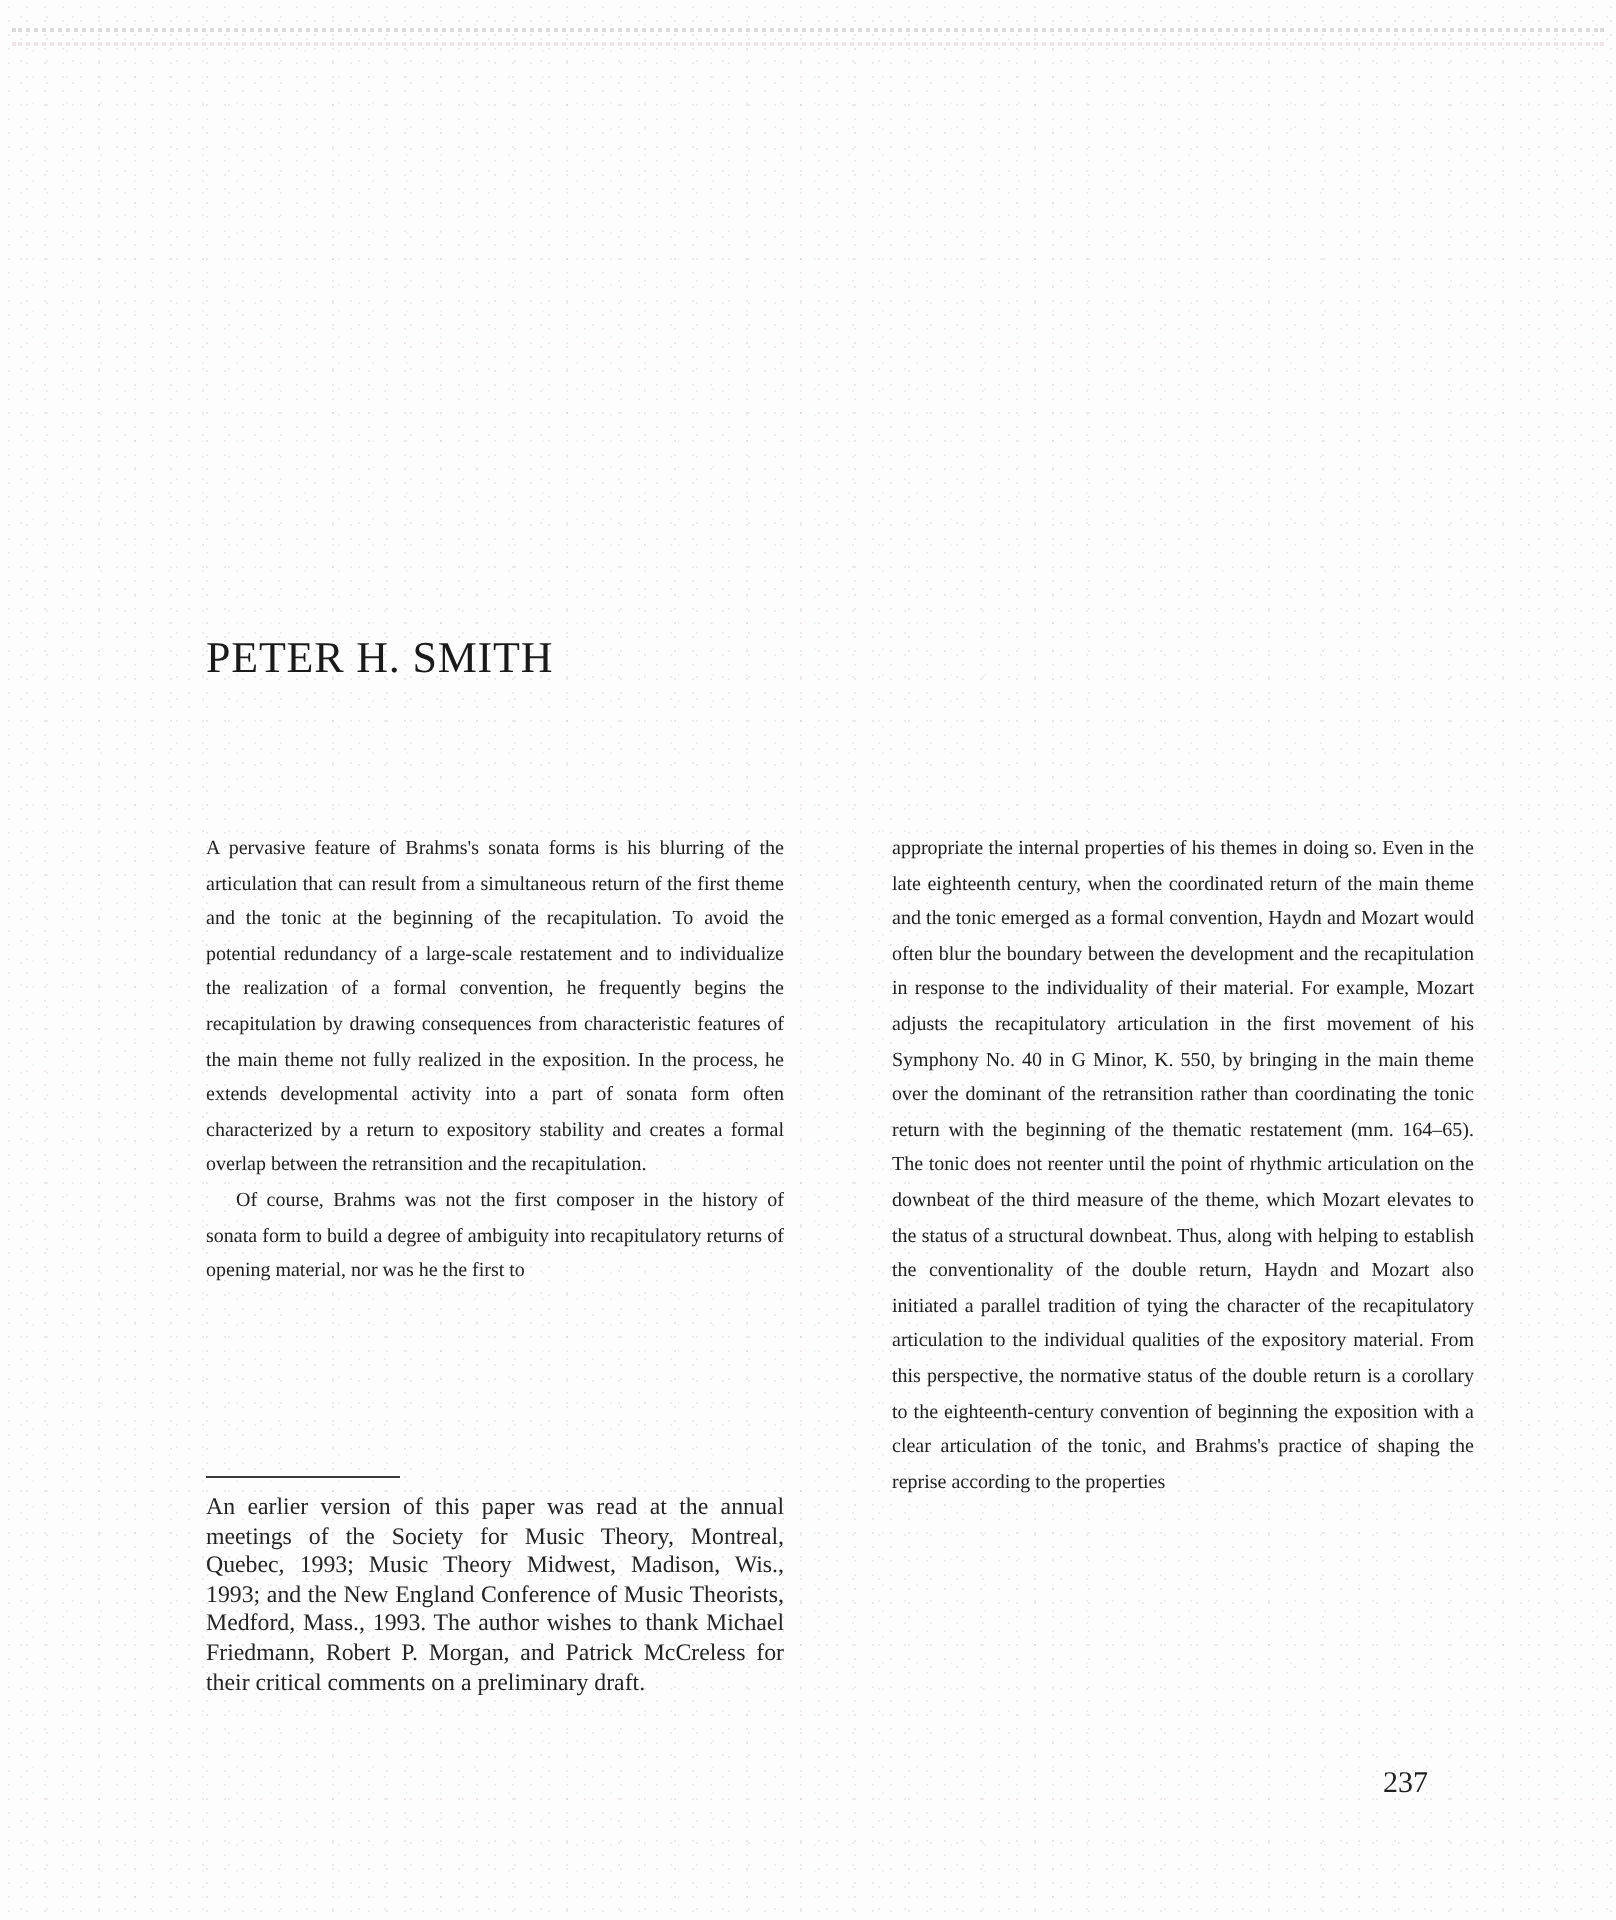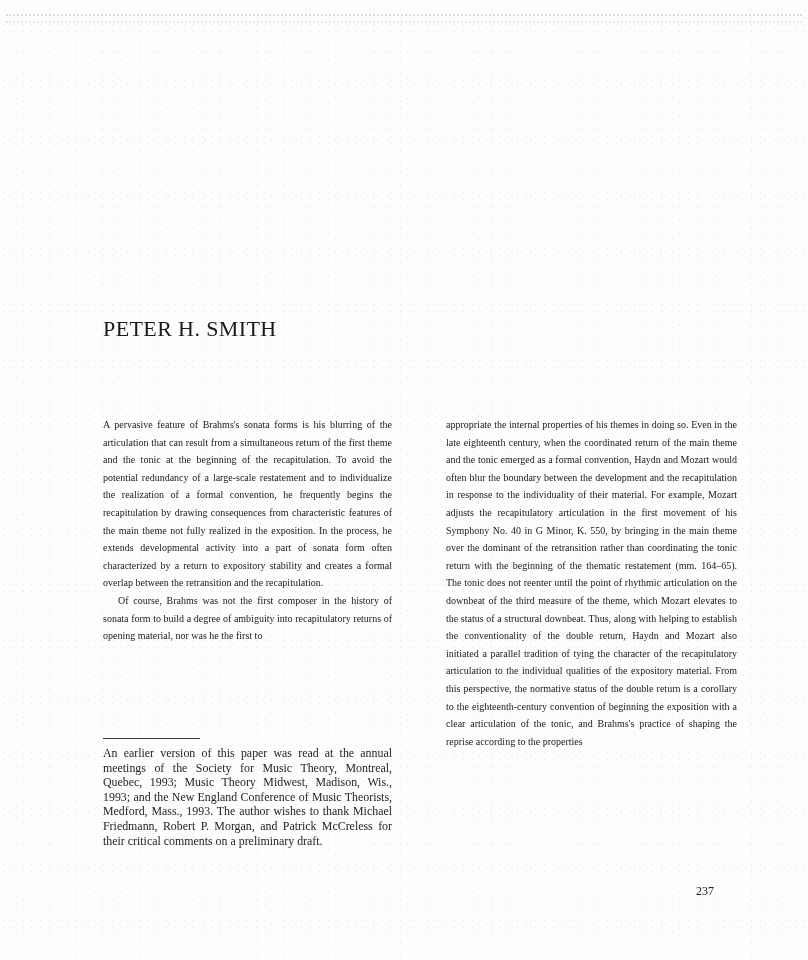--- a/index.html
+++ b/index.html
@@ -93,21 +93,21 @@
   .footnote-block p { margin: 0; }
   .footnote-block p + p { margin-top: 14px; text-decoration: underline; }
   .italic { font-style: italic; }
 
   .page-number {
     position: absolute;
     left: 423px;
     top: 884px;
     width: 291px;
     text-align: right;
-    font-size: 12px;
+    font-size: 15px;
     color: #202020;
   }
 </style>
 </head>
 <body>
 
 <div class="page">
 
   <div class="scan-line l1"></div>
   <div class="scan-line l2"></div>

